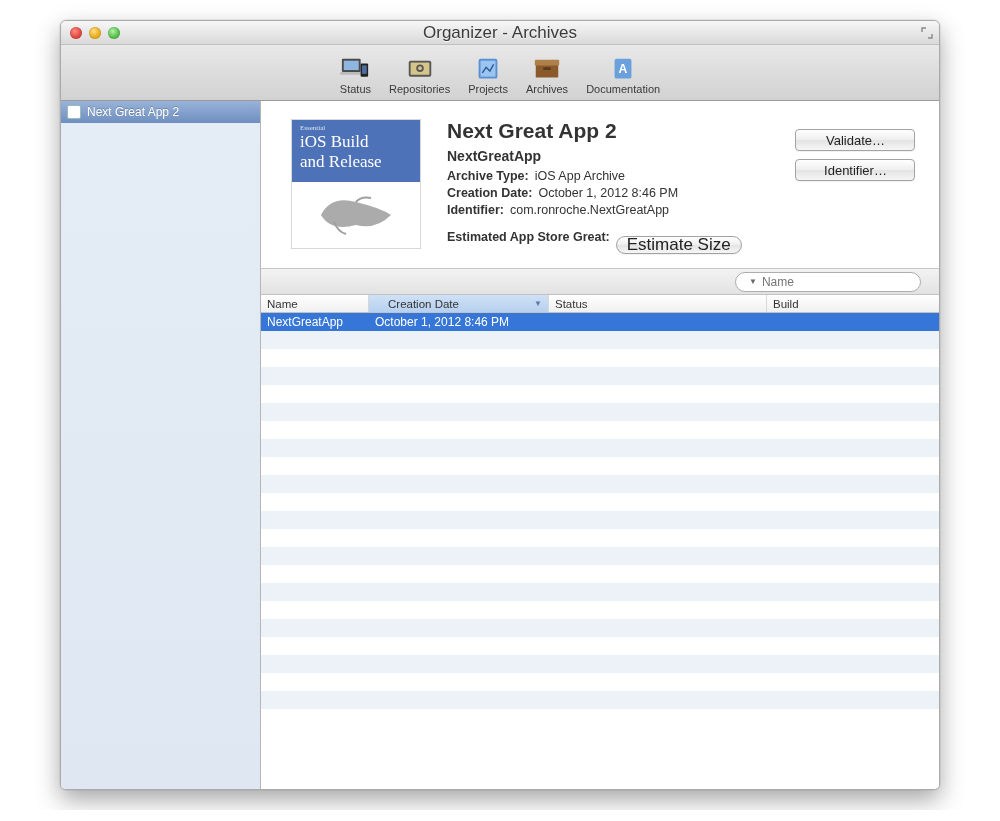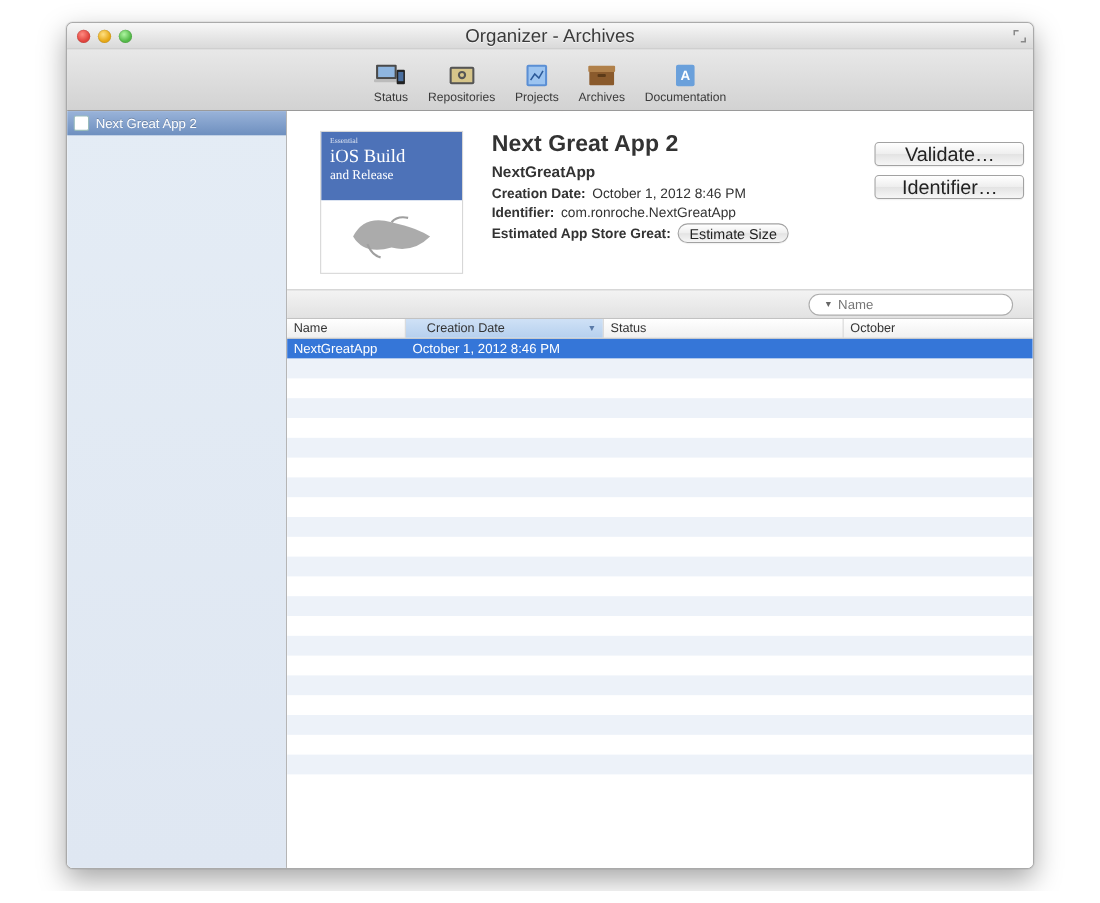--- a/index.html
+++ b/index.html
@@ -142,21 +142,21 @@
   }
   .artwork-top {
     height: 62px;
     background: #4d72b8;
     color: #fff;
     font-family: Georgia, serif;
     padding: 4px 8px;
   }
   .artwork-top .ess { font-size: 7px; opacity: .8; }
   .artwork-top .line1 { font-size: 17px; }
-  .artwork-top .line2 { font-size: 12px; }
+  .artwork-top .line2 { font-size: 17px; }
   .artwork-bot {
     flex: 1;
     display: flex; align-items: center; justify-content: center;
     color: #7a7a7a;
   }
   .artwork-bot svg { width: 80px; height: 50px; opacity: .7; }
 
   .meta {
     flex: 1;
     display: flex;
@@ -177,29 +177,29 @@
     background: linear-gradient(to bottom, #ffffff, #eeeeee 50%, #e3e3e3 51%, #f6f6f6);
     font-size: 12px;
     color: #222;
     box-shadow: 0 1px 0 rgba(0,0,0,.05);
     cursor: default;
     display: inline-flex;
     align-items: center;
     justify-content: center;
     white-space: nowrap;
   }
-  .btn.small { height: 18px; padding: 0 10px; font-size: 13px; border-radius: 9px; }
+  .btn.small { height: 18px; padding: 0 10px; font-size: 17px; border-radius: 9px; margin-top: 16px; }
 
   .action-col {
     display: flex; flex-direction: column; gap: 8px;
     width: 122px;
     padding-top: 10px;
     align-items: stretch;
   }
-  .action-col .btn { width: 136px; font-size: 18px; height: 22px; padding-left: 15px; }
+  .action-col .btn { width: 120px; font-size: 13px; height: 22px; padding-left: 15px; }
 
   
   .search-row {
     height: 26px;
     background: linear-gradient(to bottom, #f3f3f3, #e2e2e2);
     border-bottom: 1px solid #c2c2c2;
     display: flex;
     align-items: center;
     justify-content: flex-end;
     padding-right: 18px;
@@ -367,20 +367,24 @@
                 <path d="M18 32 Q22 42 30 44" stroke="#777" stroke-width="2" fill="none"></path>
                 <path d="M40 12 Q45 6 55 8" stroke="#777" stroke-width="2" fill="none"></path>
               </svg>
           </div>
         </div>
 
         <div class="meta">
           <h1>Next Great App 2</h1>
           <div class="subtitle">NextGreatApp</div>
           <div class="kv">
+            <span class="k">Archive Type:</span>
+            <span>iOS App Archive</span>
+          </div>
+          <div class="kv">
             <span class="k">Creation Date:</span>
             <span>October 1, 2012 8:46 PM</span>
           </div>
           <div class="kv">
             <span class="k">Identifier:</span>
             <span>com.ronroche.NextGreatApp</span>
           </div>
           <div class="kv">
             <span class="k">Estimated App Store Great:</span>
             <button class="btn small">Estimate Size</button>
@@ -402,21 +406,21 @@
           <span class="arrow">▼</span>
           <input type="text" placeholder="Name" style="">
         </div>
       </div>
 
       <div class="table">
         <div class="thead">
           <div class="th col-name">Name</div>
           <div class="th col-date sorted">Creation Date</div>
           <div class="th col-comment">Status</div>
-          <div class="th col-status">October</div>
+          <div class="th col-status">Build</div>
         </div>
         <div class="tbody">
           <div class="tr selected">
             <div class="td col-name">NextGreatApp</div>
             <div class="td col-date">October 1, 2012 8:46 PM</div>
             <div class="td col-comment"></div>
             <div class="td col-status"></div>
           </div>
 
           <div class="tr even">

